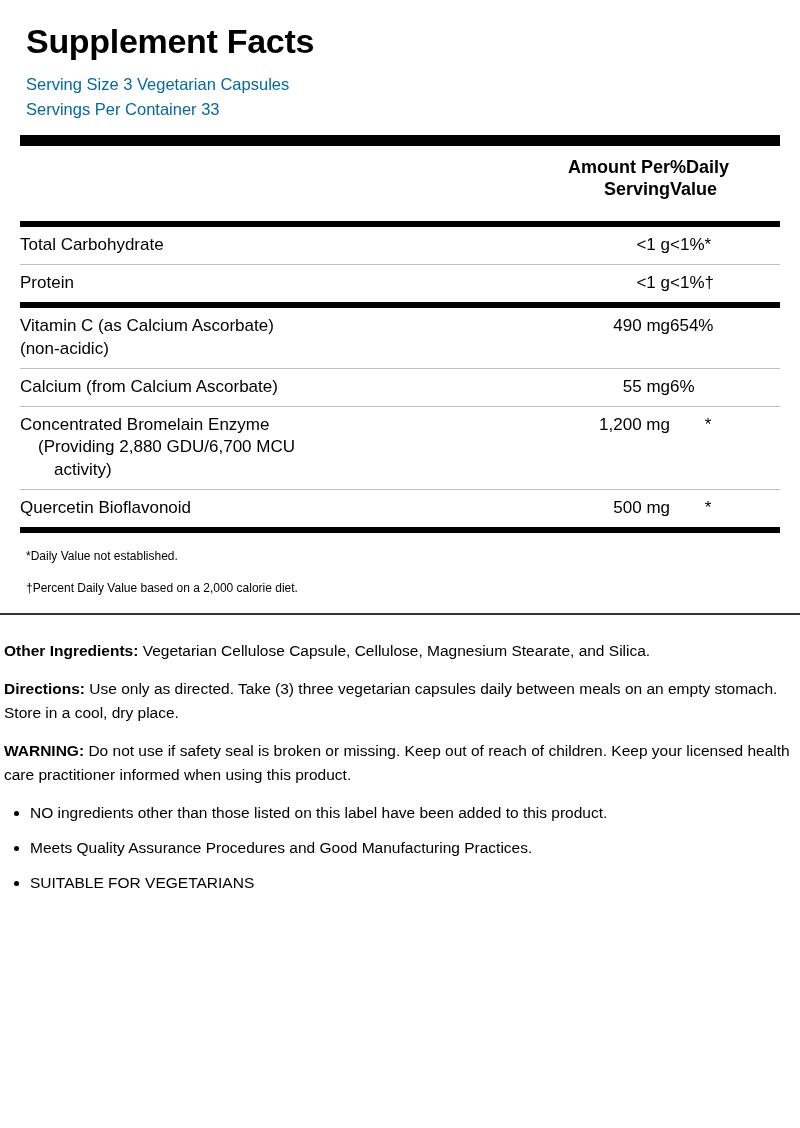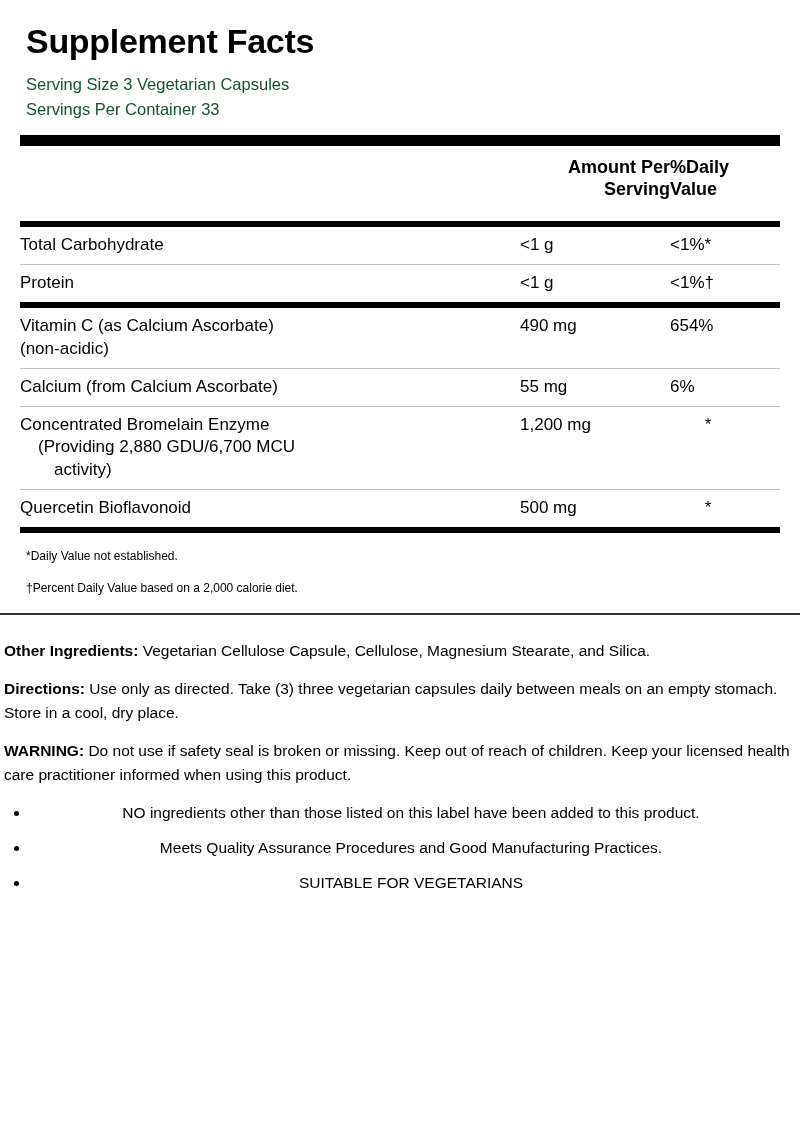--- a/index.html
+++ b/index.html
@@ -29,21 +29,21 @@
     font-size: 34px;
     font-weight: bold;
     letter-spacing: -0.3px;
     line-height: 1.05;
     margin: 6px 0 12px 6px;
   }
   .serving-line {
     font-size: 16.5px;
     line-height: 1.55;
     margin-left: 6px;
-    color: #14532d;
+    color: #0369a1;
   }
 
   .rule-thick {
     height: 11px;
     background: #000;
     margin: 12px 0 0 0;
   }
   .rule-med {
     height: 6px;
     background: #000;
@@ -61,20 +61,21 @@
   table.facts td {
     vertical-align: top;
     padding: 7px 0 7px 0;
   }
   td.name {
     text-align: left;
     padding-left: 6px;
     line-height: 1.35;
   }
   td.amount {
+    text-align: right;
     white-space: nowrap;
     padding-right: 22px;
     width: 150px;
     line-height: 1.35;
   }
   td.dv {
     text-align: left;
     white-space: nowrap;
     width: 110px;
     padding-left: 8px;
@@ -130,21 +131,20 @@
   .info p {
     margin: 12px 0 14px 0;
   }
   .info b { font-weight: bold; }
 
   ul.bullets {
     margin: 14px 0 0 0;
     padding-left: 26px;
     font-size: 15.5px;
     line-height: 1.6;
-    text-align: center;
   }
   ul.bullets li {
     margin: 10px 0;
   }
   ul.bullets li.bold { font-weight: normal; }
 </style>
 </head>
 <body>
 
 <div class="page">

